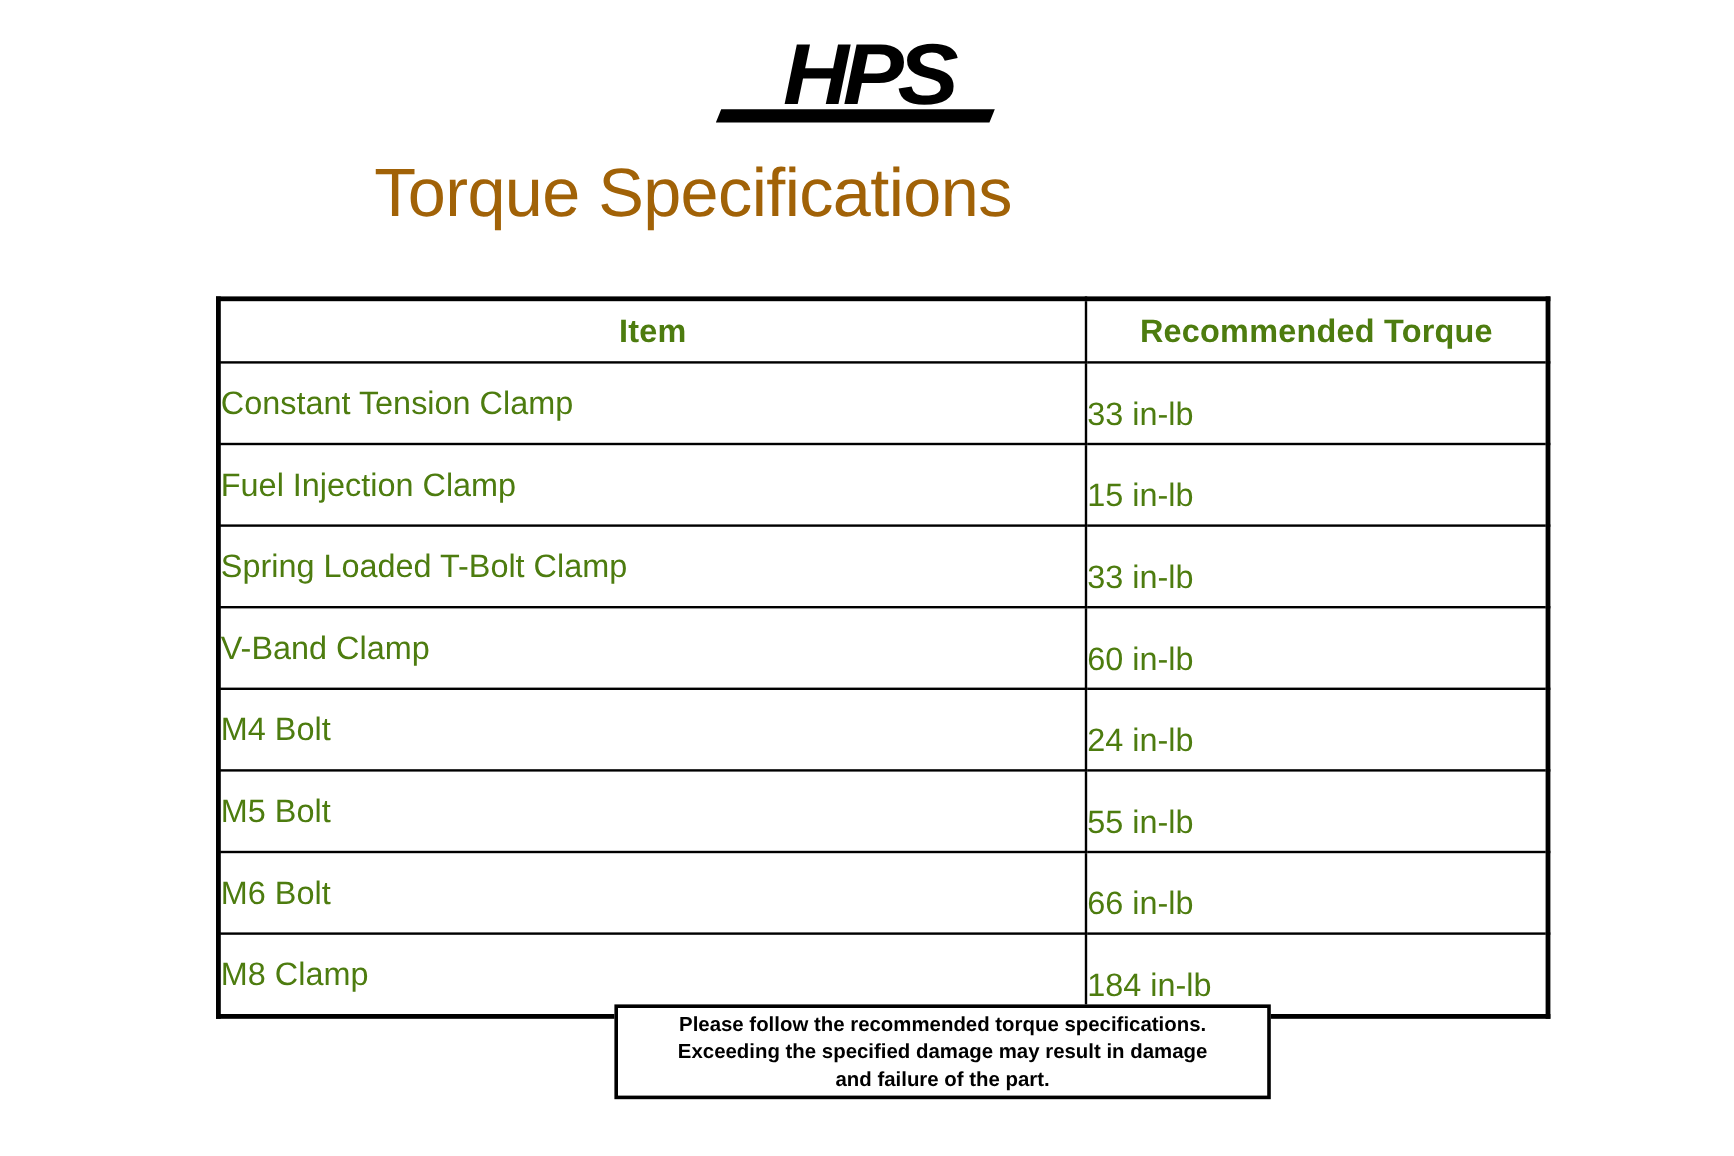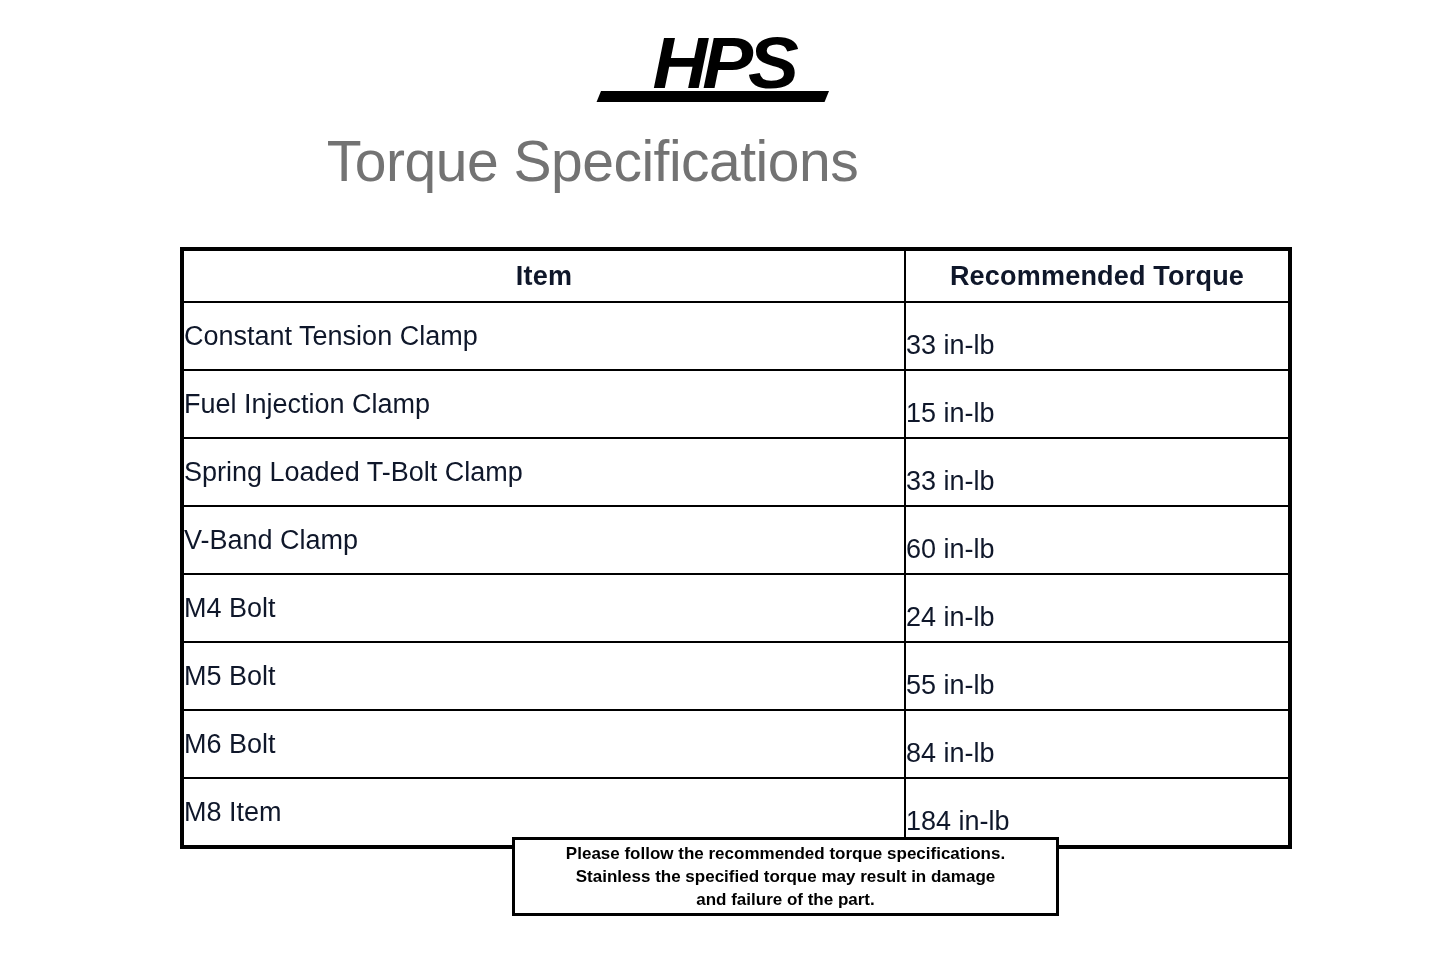--- a/index.html
+++ b/index.html
@@ -56,30 +56,30 @@
     width: 228px;
     height: 11px;
     background: #000000;
     transform: skewX(-22deg);
     transform-origin: left top;
   }
 
   
   .page-title {
     position: absolute;
-    left: 16px;
+    left: 1px;
     top: 128px;
     width: 1153px;
     text-align: center;
     font-family: "Liberation Sans", sans-serif;
     font-weight: 400;
     font-size: 57px;
     line-height: 66px;
     letter-spacing: -0.5px;
-    color: #737373;
+    color: #a16207;
   }
 
   
   .spec-table {
     position: absolute;
     left: 180px;
     top: 247px;
     width: 1108px;
     border-collapse: collapse;
     table-layout: fixed;
@@ -90,21 +90,21 @@
   .spec-table col.col-torque { width: 385px; }
 
   .spec-table th,
   .spec-table td {
     border: 2px solid #000000;
     padding: 0;
     height: 48px;
     vertical-align: middle;
     font-size: 27px;
     line-height: 32px;
-    color: #0f172a;
+    color: #4d7c0f;
   }
   .spec-table th {
     font-weight: 700;
     height: 50px;
     letter-spacing: 0.2px;
   }
   .cell-item {
     padding-left: 24px;
     font-weight: 400;
   }
@@ -183,26 +183,26 @@
     <tr>
       <td class="cell-item">M4 Bolt</td>
       <td class="cell-torque">24 in-lb</td>
     </tr>
     <tr>
       <td class="cell-item">M5 Bolt</td>
       <td class="cell-torque">55 in-lb</td>
     </tr>
     <tr>
       <td class="cell-item">M6 Bolt</td>
-      <td class="cell-torque">84 in-lb</td>
-    </tr>
-    <tr>
-      <td class="cell-item">M8 Item</td>
+      <td class="cell-torque">66 in-lb</td>
+    </tr>
+    <tr>
+      <td class="cell-item">M8 Clamp</td>
       <td class="cell-torque">184 in-lb</td>
     </tr>
   </tbody>
 </table>
 
 <div class="note-box">
   <div class="note-line">Please follow the recommended torque specifications.</div>
-  <div class="note-line">Stainless the specified torque may result in damage</div>
+  <div class="note-line">Exceeding the specified damage may result in damage</div>
   <div class="note-line">and failure of the part.</div>
 </div>
 
 </body></html>

